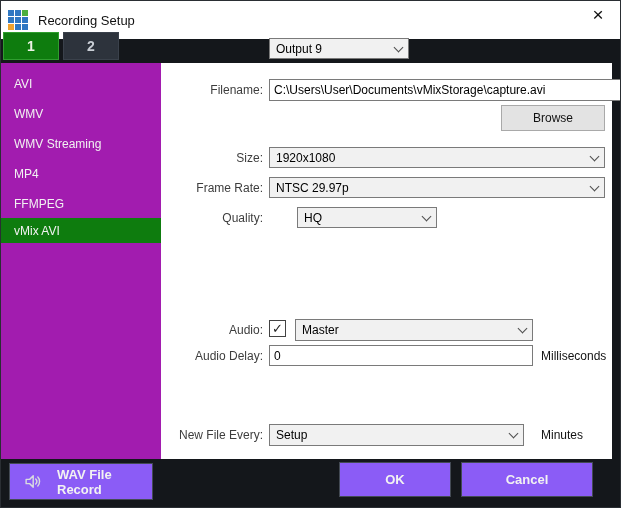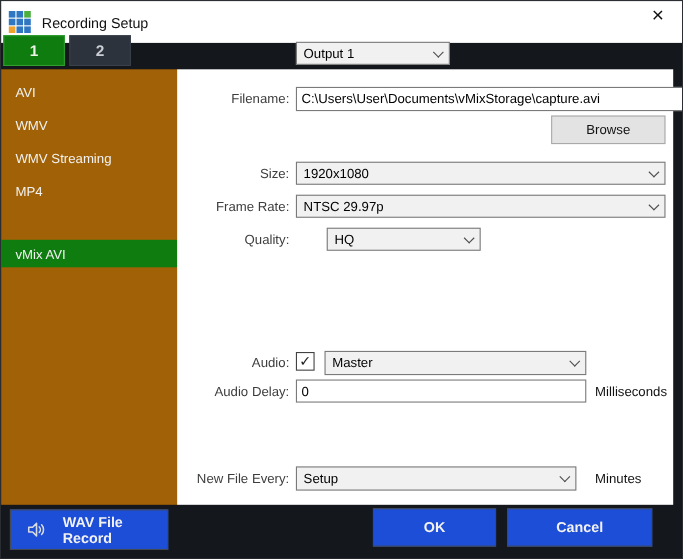--- a/index.html
+++ b/index.html
@@ -46,21 +46,21 @@
     padding:0 6px; position:absolute;
   }
   .combo .combo-text { flex:1; overflow:hidden; white-space:nowrap; }
   .chev {
     width:7px; height:7px; border-right:1px solid #4d4d4d; border-bottom:1px solid #4d4d4d;
     transform:rotate(45deg); margin-top:-3px; margin-left:6px; flex:none;
   }
   .combo-output { left:268px; top:37px; width:140px; height:21px; }
 
   
-  .sidebar { position:absolute; left:0; top:62px; width:160px; height:396px; background:#a16207; }
+  .sidebar { position:absolute; left:0; top:62px; width:160px; height:396px; background:#a21caf; }
   .side-item {
     position:absolute; left:0; width:160px; height:25px;
     display:flex; align-items:center; padding-left:13px;
     color:#f2f2f2; font-size:12px;
   }
   .side-item.selected { background:#0e7c0e; }
 
   
   .main-panel { position:absolute; left:160px; top:62px; width:451px; height:396px; background:#ffffff; }
 
@@ -92,21 +92,21 @@
   .combo-audio { left:294px; top:318px; width:238px; height:22px; }
   .in-audiodelay { left:268px; top:344px; width:264px; height:21px; }
   .unit-label { position:absolute; font-size:12px; color:#111; }
   .unit-ms { left:540px; top:348px; }
   .combo-newfile { left:268px; top:423px; width:255px; height:22px; }
   .unit-min { left:540px; top:427px; }
 
   
   .bottombar { position:absolute; left:0; top:458px; width:621px; height:50px; background:#14171b; }
   .dark-btn {
-    position:absolute; background:#1d4ed8; border:1px solid #434a54;
+    position:absolute; background:#8b5cf6; border:1px solid #434a54;
     color:#f2f2f2; font-weight:bold; font-size:13px;
     display:flex; align-items:center; justify-content:center;
   }
   .btn-wav { left:8px; top:4px; width:144px; height:37px; justify-content:flex-start; padding-left:14px; }
   .btn-wav .speaker { margin-right:16px; display:flex; align-items:center; }
   .btn-ok { left:338px; top:3px; width:112px; height:35px; }
   .btn-cancel { left:460px; top:3px; width:132px; height:35px; }
 </style>
 </head>
 <body>
@@ -126,36 +126,39 @@
         <i class="sq-blue"></i>
     </span>
     <span class="title-text">Recording Setup</span>
     <span class="close-btn">×</span>
   </div>
 
   <div class="tab tab-1">1</div>
   <div class="tab tab-2">2</div>
 
   <div class="combo combo-output">
-    <span class="combo-text">Output 1</span>
+    <span class="combo-text">Output 9</span>
     <span class="chev"></span>
   </div>
 
   <div class="sidebar">
     <div class="side-item" style="top:8px">
         <span>AVI</span>
       </div>
     <div class="side-item" style="top:38px">
         <span>WMV</span>
       </div>
     <div class="side-item" style="top:68px">
         <span>WMV Streaming</span>
       </div>
     <div class="side-item" style="top:98px">
         <span>MP4</span>
+      </div>
+    <div class="side-item" style="top:128px">
+        <span>FFMPEG</span>
       </div>
     <div class="side-item selected" style="top:155px">
         <span>vMix AVI</span>
       </div>
   </div>
 
   <div class="main-panel"></div>
 
   <span class="fld-label" style="top:82px">Filename:</span>
   <input class="txt-input in-filename" type="text" value="C:\Users\User\Documents\vMixStorage\capture.avi" style="">

